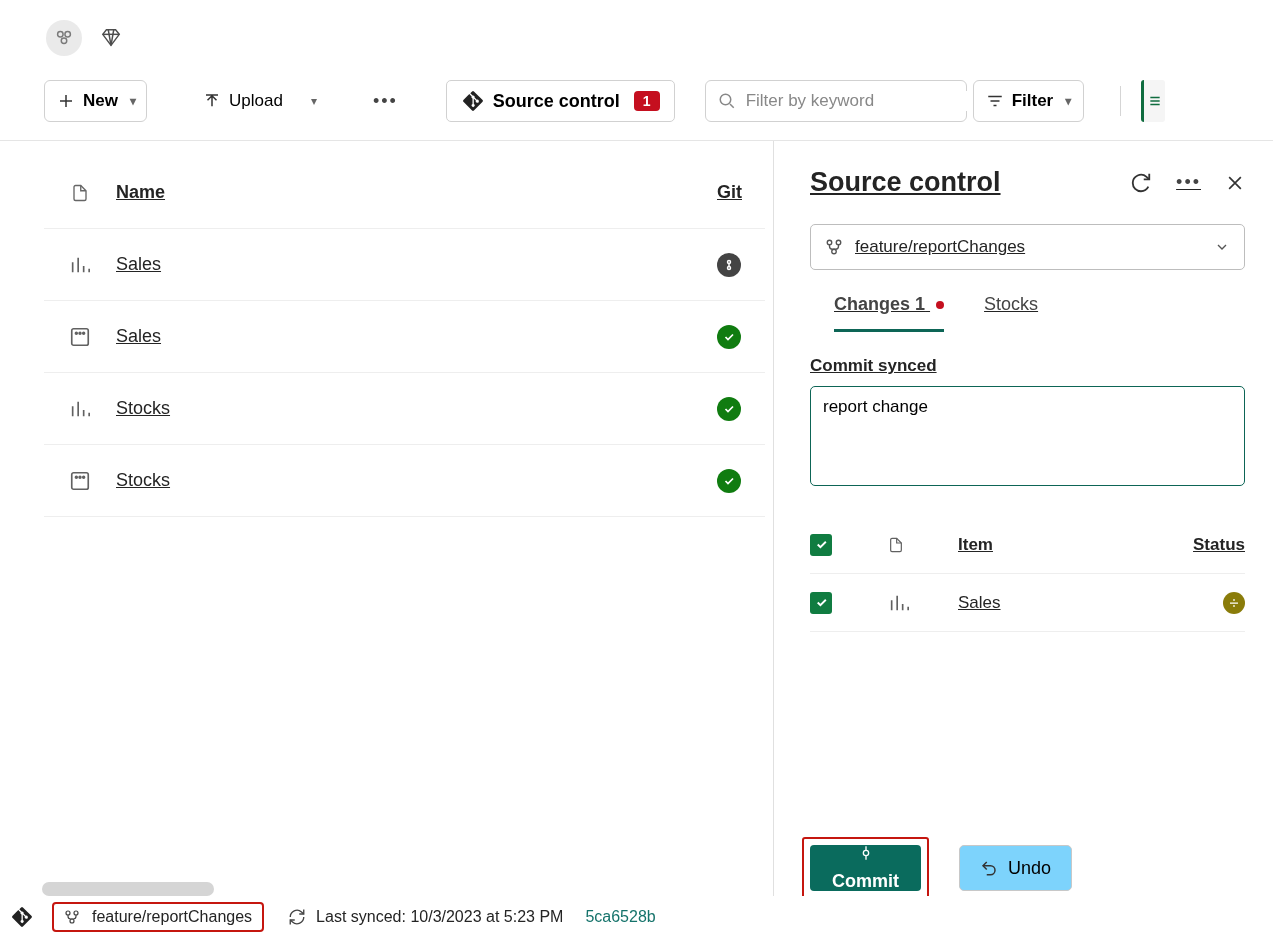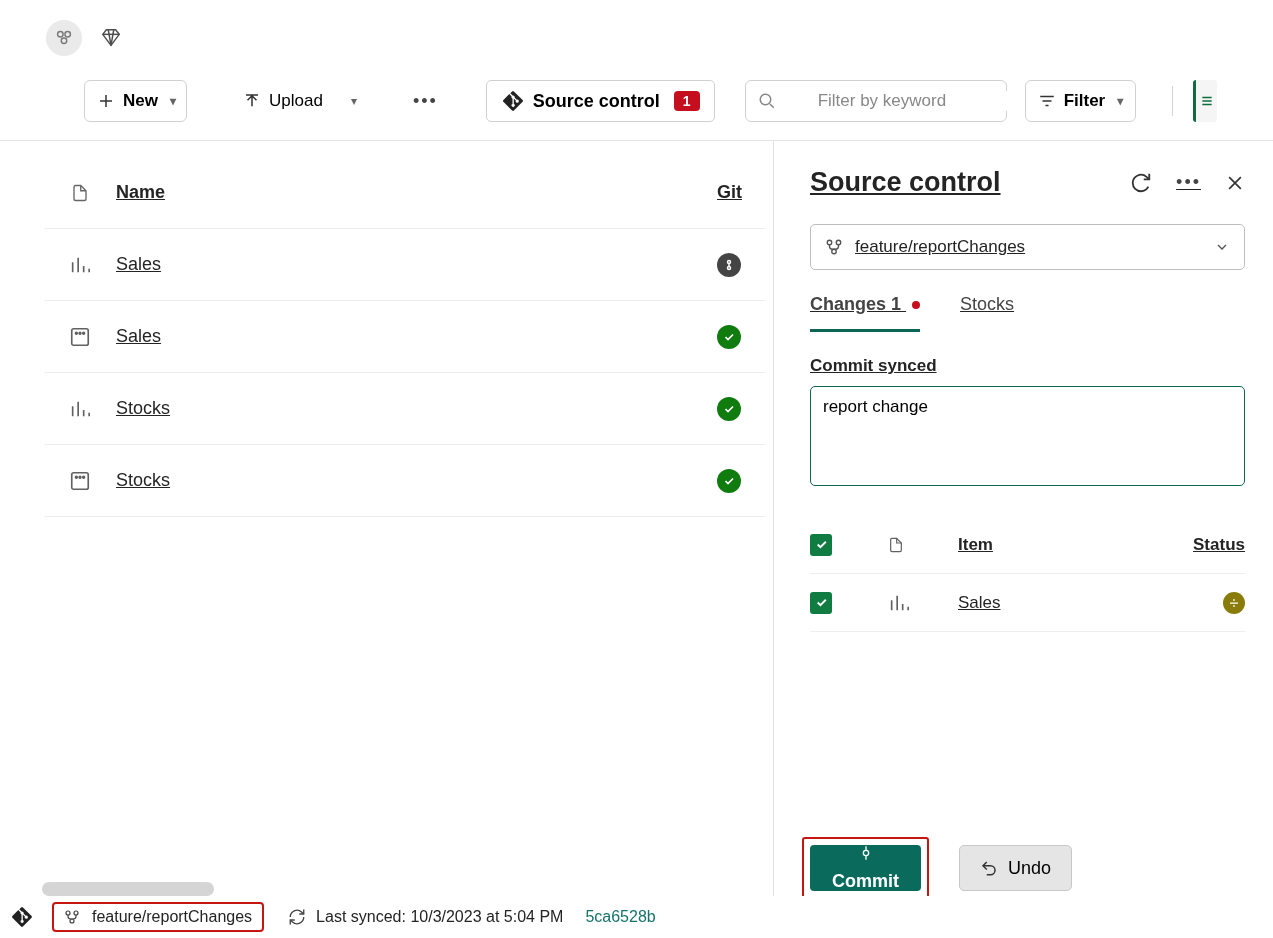--- a/index.html
+++ b/index.html
@@ -53,21 +53,21 @@
     padding: 0 12px;
     font-size: 17px;
     cursor: pointer;
   }
   .btn-plain {
     border: none;
     background: transparent;
   }
   .chev { color: #666; font-size: 12px; margin-left: 4px; }
   .ellipsis { font-size: 18px; color: #444; letter-spacing: 2px; }
-  .tb-new { font-weight: 600; padding-right: 10px; margin-left: 40px;}
+  .tb-new { font-weight: 600; padding-right: 10px;}
   .tb-upload { margin-left: 44px; }
   .tb-more { margin-left: 32px; }
   .tb-sc {
     margin-left: 36px;
     padding: 0 14px;
     font-weight: 700;
     font-size: 18px;
     border-radius: 5px;
   }
   .sc-badge {
@@ -90,25 +90,24 @@
     padding: 0 12px;
     color: #888;
     font-size: 17px;
     gap: 10px;
   }
   .tb-filter-input input {
     border: none; outline: none;
     font-size: 17px;
     flex: 1;
     color: #242424;
-    margin-left: 32px;
   }
   .tb-filter-input input::placeholder { color: #888; }
   .tb-filter-btn {
-    margin-left: 18px;
+    margin-left: 6px;
     font-weight: 600;
   }
   .vdiv {
     width: 1px; height: 30px;
     background: #d5d5d5;
     margin: 0 20px 0 36px;
   }
   .tb-panel {
     width: 24px; height: 42px;
     background: #f5f5f5;
@@ -175,21 +174,21 @@
     height: 46px;
     display: flex;
     align-items: center;
     padding: 0 14px;
     font-size: 17px;
     gap: 12px;
     margin-bottom: 24px;
   }
   .branch-select span:first-child { color: #555;}
   .branch-select .chev2 { margin-left: auto; color: #555;}
-  .tabs { display: flex; gap: 40px; margin-bottom: 24px; }
+  .tabs { display: flex; gap: 40px; margin-bottom: 24px; margin-left: 24px; }
   .tab {
     font-size: 18px;
     padding-bottom: 14px;
     cursor: pointer;
     color: #444;
   }
   .tab.active {
     border-bottom: 3px solid #0d6556;
     font-weight: 600;
   }
@@ -273,21 +272,21 @@
     font-weight: 600;
     border-radius: 4px;
     display: flex;
     align-items: center;
     gap: 10px;
     cursor: pointer;
     flex-direction: column;
   }
   .btn-undo {
     border: 1px solid #c8c8c8;
-    background: #e5e5e5;
+    background: #7dd3fc;
     height: 46px;
     padding: 0 20px;
     font-size: 18px;
     border-radius: 5px;
     display: flex;
     align-items: center;
     gap: 10px;
     cursor: pointer;
   }
   
@@ -627,16 +626,16 @@
   </div>
   <div class="sb-sync">
     <span>
       <svg width="18" height="18" viewBox="0 0 24 24" fill="none" stroke="#444" stroke-width="1.8">
           <path d="M21 2v6h-6"></path>
           <path d="M3 22v-6h6"></path>
           <path d="M3 12a9 9 0 0 1 15-6.7L21 8"></path>
           <path d="M21 12a9 9 0 0 1-15 6.7L3 16"></path>
         </svg>
     </span>
-    <span>Last synced: 10/3/2023 at 5:04 PM</span>
+    <span>Last synced: 10/3/2023 at 5:23 PM</span>
   </div>
   <span class="sb-hash">5ca6528b</span>
 </div>
 
 </body></html>

